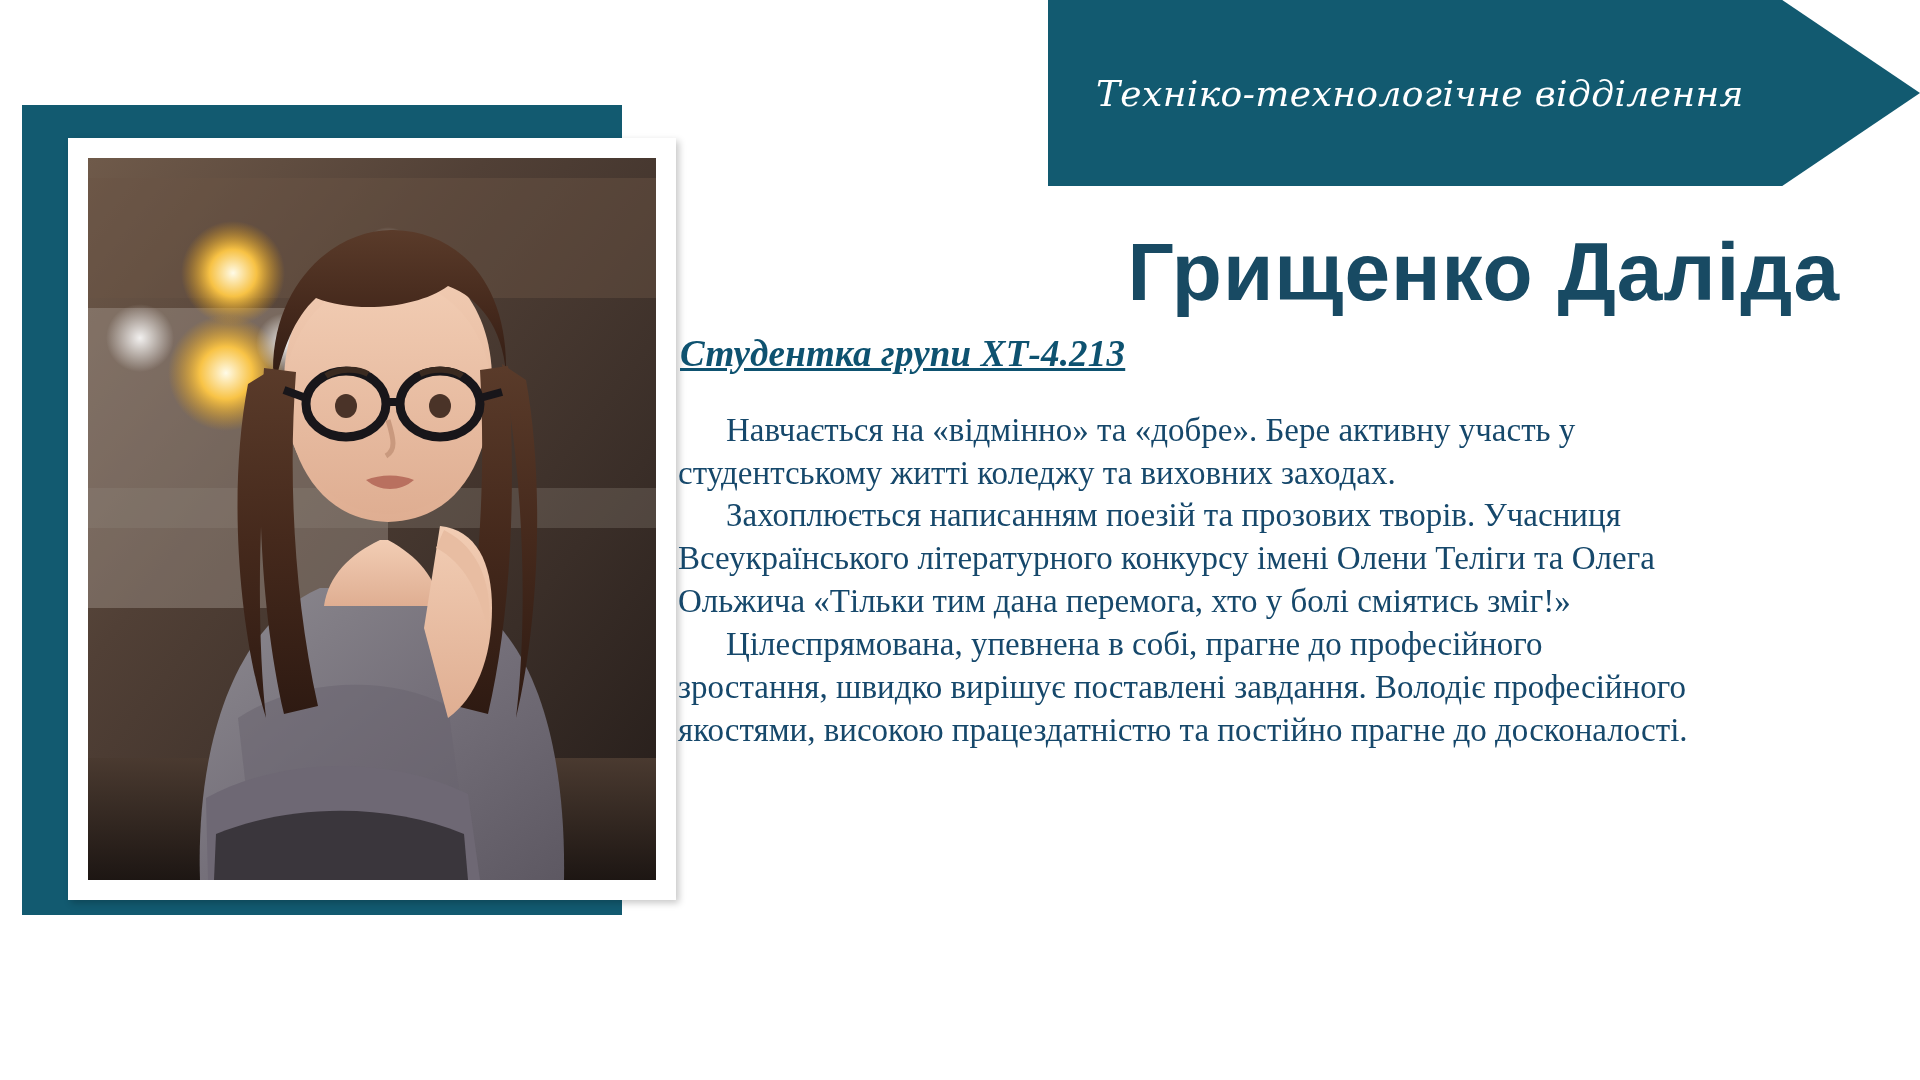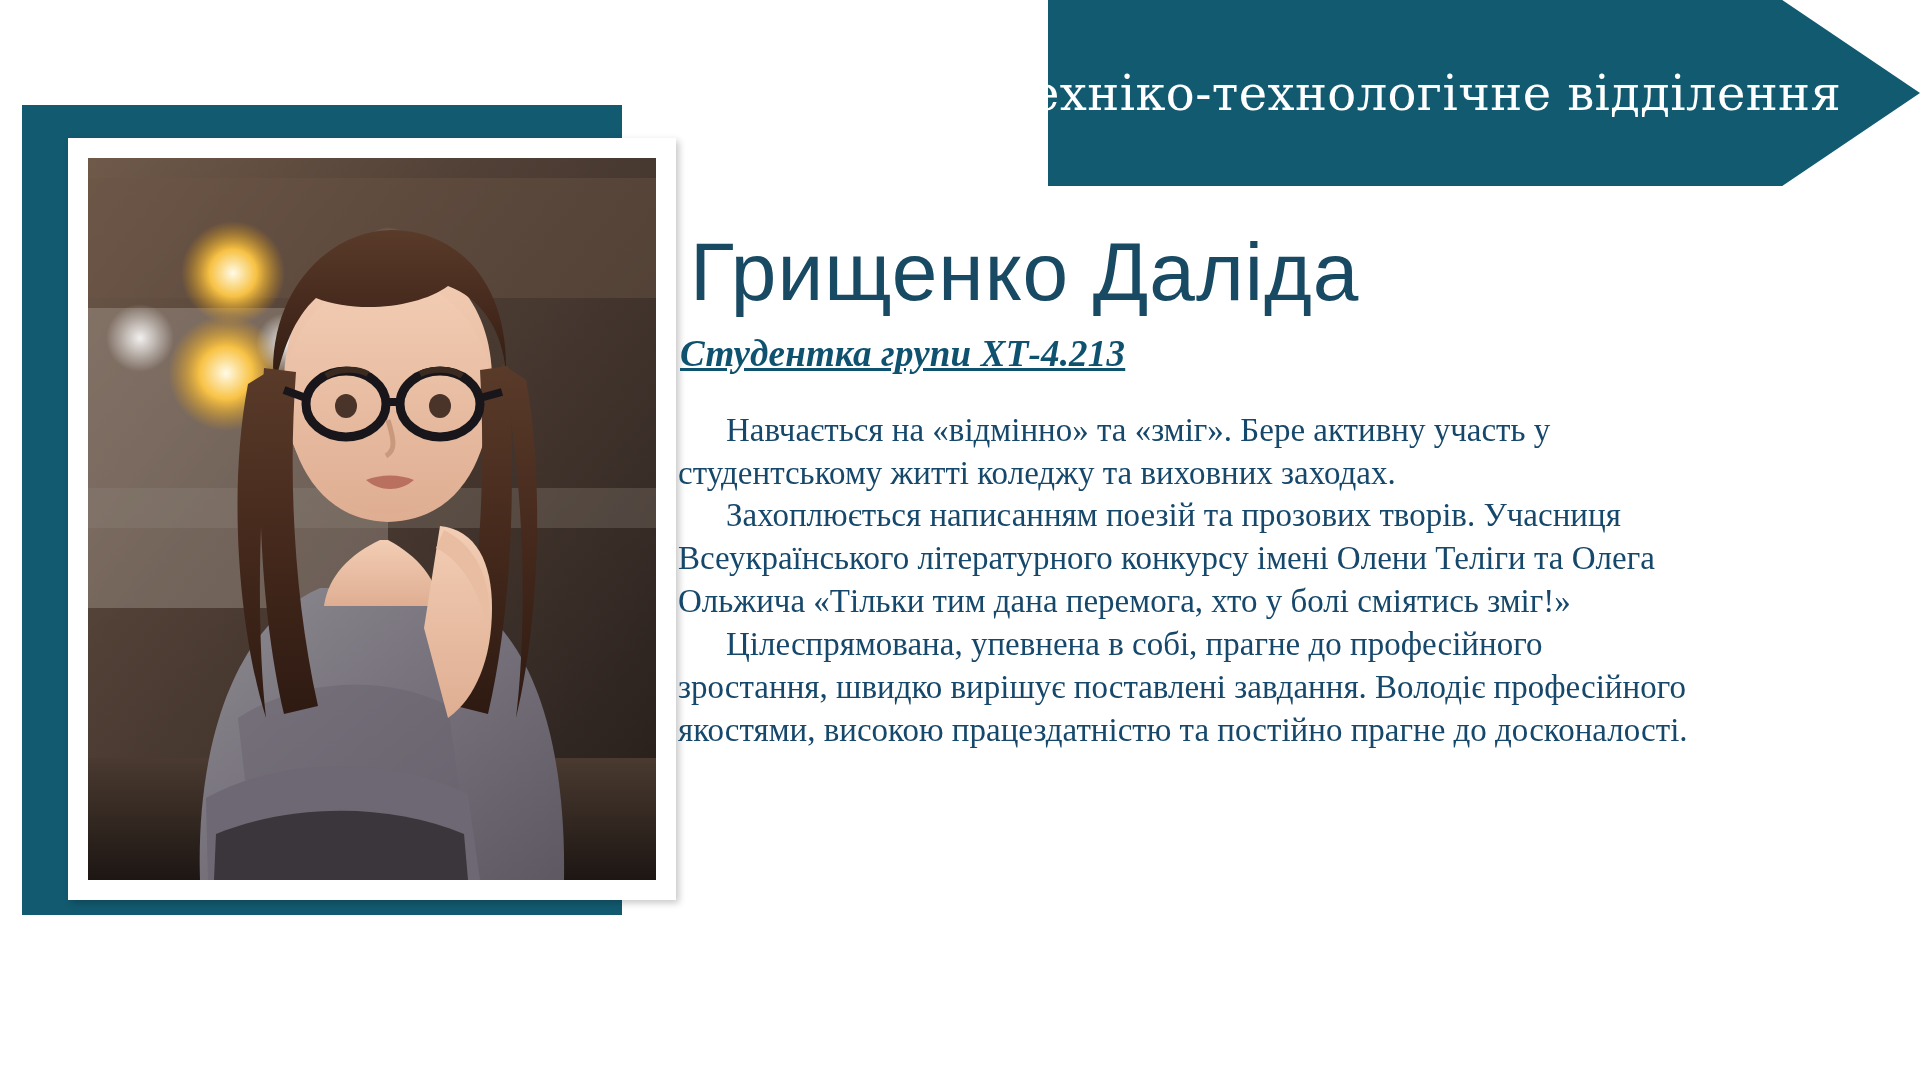--- a/index.html
+++ b/index.html
@@ -24,21 +24,22 @@
     background:#125A70;
     clip-path:polygon(0 0, 84.2% 0, 100% 50%, 84.2% 100%, 0 100%);
     -webkit-clip-path:polygon(0 0, 84.2% 0, 100% 50%, 84.2% 100%, 0 100%);
   }
   .banner-text{
     position:absolute;
     left:0;top:0;width:83%;height:100%;
     display:flex;align-items:center;justify-content:center;
     color:#ffffff;
     font-family:"DejaVu Serif", serif;
-    font-size:48px;
+    font-style:italic;
+    font-size:36px;
     letter-spacing:.4px;
     white-space:nowrap;
     padding-right:8px;
     box-sizing:border-box;
     padding-left:28px;
   }
 
   
   .photo-frame{
     position:absolute;
@@ -63,24 +64,24 @@
   .photo svg{display:block;width:100%;height:100%;}
 
   
   .content{
     position:absolute;
     left:690px;top:230px;width:1150px;
   }
   .title{
     color:#184A63;
     font-family:"Liberation Sans", sans-serif;
-    font-weight:400;
+    font-weight:700;
     font-size:82px;
     line-height:1.02;
-    text-align:left;
+    text-align:right;
     letter-spacing:1px;
     margin:0 0 10px 0;
     white-space:nowrap;
   }
   .subtitle{
     color:#0E5270;
     font-family:"Liberation Serif", serif;
     font-weight:bold;
     font-style:italic;
     font-size:37px;
@@ -197,19 +198,19 @@
           <path d="M356 372 C392 390 406 430 400 472 C392 436 376 404 348 390 Z" fill="#e8bda2"></path>
         </svg>
       </div>
     </div>
   </div>
 
   <div class="content">
     <h1 class="title">Грищенко Даліда</h1>
     <div class="subtitle">Студентка групи ХТ-4.213</div>
     <div class="body-text">
-      <p>Навчається на «відмінно» та «зміг». Бере активну участь у студентському житті коледжу та виховних заходах.</p>
+      <p>Навчається на «відмінно» та «добре». Бере активну участь у студентському житті коледжу та виховних заходах.</p>
       <p>Захоплюється написанням поезій та прозових творів. Учасниця Всеукраїнського літературного конкурсу імені Олени Теліги та Олега Ольжича «Тільки тим дана перемога, хто у болі сміятись зміг!»</p>
       <p>Цілеспрямована, упевнена в собі, прагне до професійного зростання, швидко вирішує поставлені завдання. Володіє професійного якостями, високою працездатністю та постійно прагне до досконалості.</p>
     </div>
   </div>
 
 </div>
 
 </body></html>

